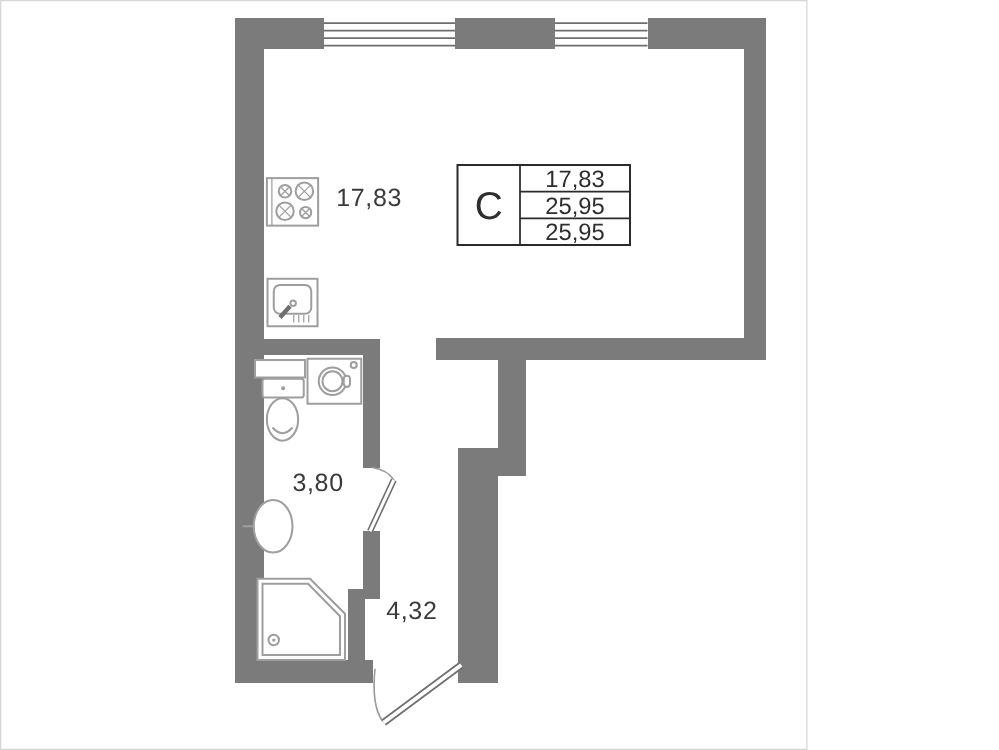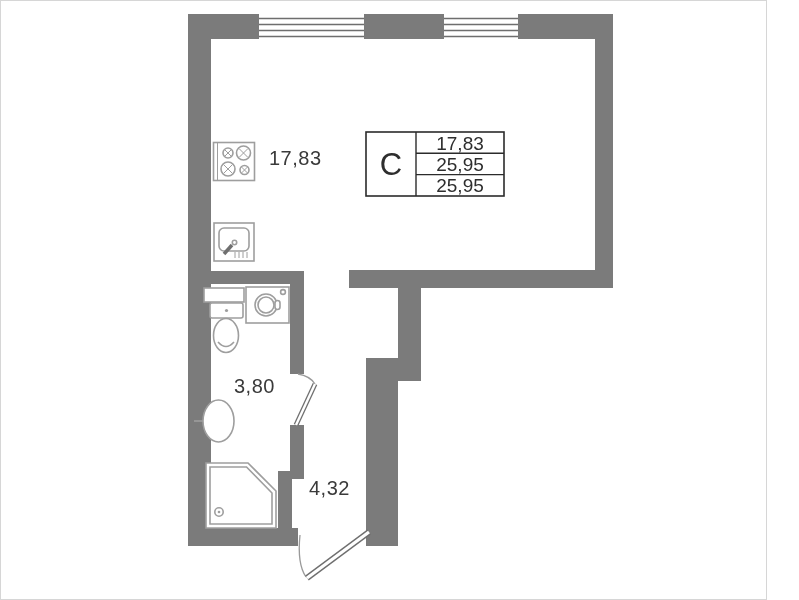--- a/index.html
+++ b/index.html
@@ -1,18 +1,18 @@
 <!DOCTYPE html>
 <html><head>
 <meta charset="utf-8">
 <style>
   html,body{margin:0;padding:0;background:#ffffff;}
   .canvas{
     position:relative;
-    width:767px;height:600px;
+    width:646px;height:600px;
     background:#ffffff;
     box-sizing:border-box;
     border:1px solid #d6d6d6;
     font-family:"Liberation Sans", sans-serif;
     overflow:hidden;
   }
   svg{display:block;}
   .wall{fill:#7b7b7b;stroke:none;shape-rendering:crispEdges;}
   .glz{stroke:#6e6e6e;stroke-width:1.4;}
   .fx{stroke:#9e9e9e;stroke-width:1.6;fill:#ffffff;}

